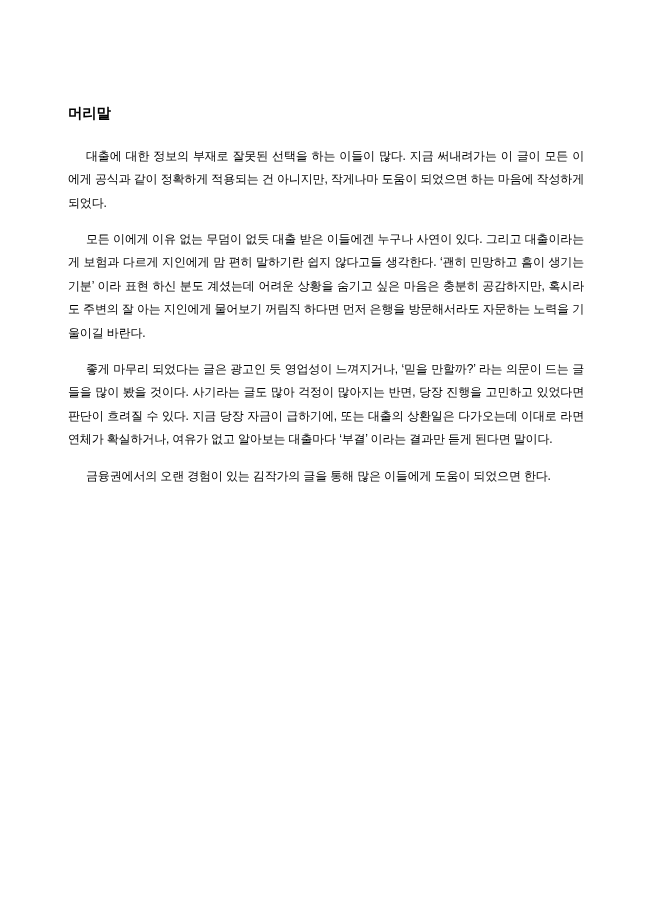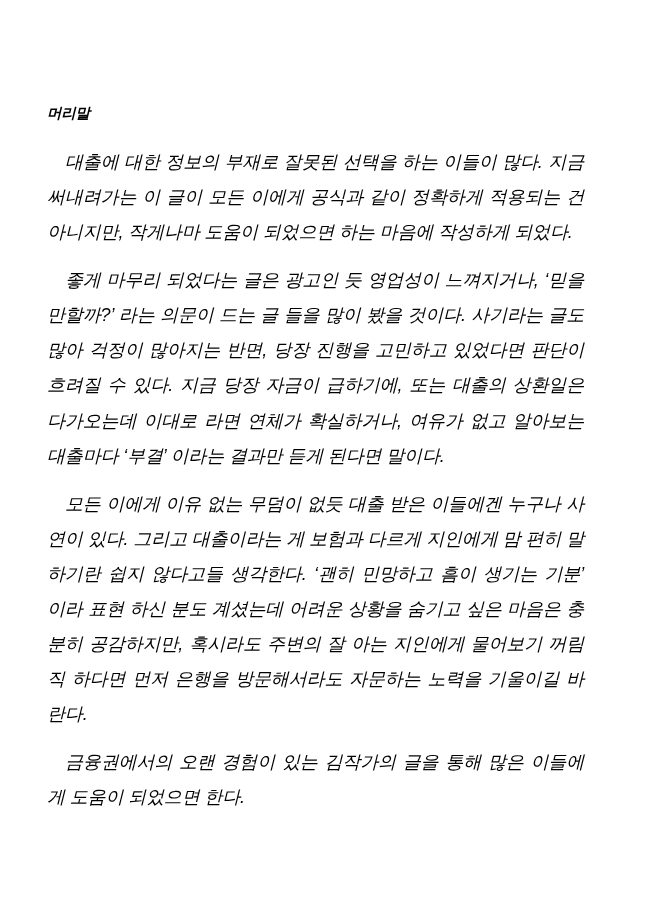--- a/index.html
+++ b/index.html
@@ -12,32 +12,31 @@
     background: #ffffff;
     font-family: "Liberation Sans", sans-serif;
     color: #000000;
     overflow: hidden;
   }
   .page {
     position: relative;
     width: 652px;
     height: 922px;
     box-sizing: border-box;
-    padding: 104px 68px 0 47px;
-    font-style: italic;
+    padding: 104px 68px 0 68px;
   }
   .doc-title {
     font-size: 14.5px;
     font-weight: bold;
     letter-spacing: -0.2px;
     margin: 0 0 22px 0;
     line-height: 1.3;
   }
   .doc-body {
-    font-size: 18px;
+    font-size: 12px;
     line-height: 1.95;
     text-align: justify;
     text-justify: inter-character;
     letter-spacing: -0.15px;
     word-break: break-all;
   }
   .doc-body p {
     margin: 0 0 13px 0;
     text-indent: 18px;
   }
@@ -45,17 +44,17 @@
     margin-bottom: 12px;
   }
 </style>
 </head>
 <body>
 
 <div class="page">
   <h1 class="doc-title">머리말</h1>
   <div class="doc-body">
     <p>대출에 대한 정보의 부재로 잘못된 선택을 하는 이들이 많다. 지금 써내려가는 이 글이 모든 이에게 공식과 같이 정확하게 적용되는 건 아니지만, 작게나마 도움이 되었으면 하는 마음에 작성하게 되었다.</p>
+    <p>모든 이에게 이유 없는 무덤이 없듯 대출 받은 이들에겐 누구나 사연이 있다. 그리고 대출이라는 게 보험과 다르게 지인에게 맘 편히 말하기란 쉽지 않다고들 생각한다. ‘괜히 민망하고 흠이 생기는 기분’ 이라 표현 하신 분도 계셨는데 어려운 상황을 숨기고 싶은 마음은 충분히 공감하지만, 혹시라도 주변의 잘 아는 지인에게 물어보기 꺼림직 하다면 먼저 은행을 방문해서라도 자문하는 노력을 기울이길 바란다.</p>
     <p>좋게 마무리 되었다는 글은 광고인 듯 영업성이 느껴지거나, ‘믿을 만할까?’ 라는 의문이 드는 글 들을 많이 봤을 것이다. 사기라는 글도 많아 걱정이 많아지는 반면, 당장 진행을 고민하고 있었다면 판단이 흐려질 수 있다. 지금 당장 자금이 급하기에, 또는 대출의 상환일은 다가오는데 이대로 라면 연체가 확실하거나, 여유가 없고 알아보는 대출마다 ‘부결’ 이라는 결과만 듣게 된다면 말이다.</p>
-    <p>모든 이에게 이유 없는 무덤이 없듯 대출 받은 이들에겐 누구나 사연이 있다. 그리고 대출이라는 게 보험과 다르게 지인에게 맘 편히 말하기란 쉽지 않다고들 생각한다. ‘괜히 민망하고 흠이 생기는 기분’ 이라 표현 하신 분도 계셨는데 어려운 상황을 숨기고 싶은 마음은 충분히 공감하지만, 혹시라도 주변의 잘 아는 지인에게 물어보기 꺼림직 하다면 먼저 은행을 방문해서라도 자문하는 노력을 기울이길 바란다.</p>
     <p>금융권에서의 오랜 경험이 있는 김작가의 글을 통해 많은 이들에게 도움이 되었으면 한다.</p>
   </div>
 </div>
 
 </body></html>

